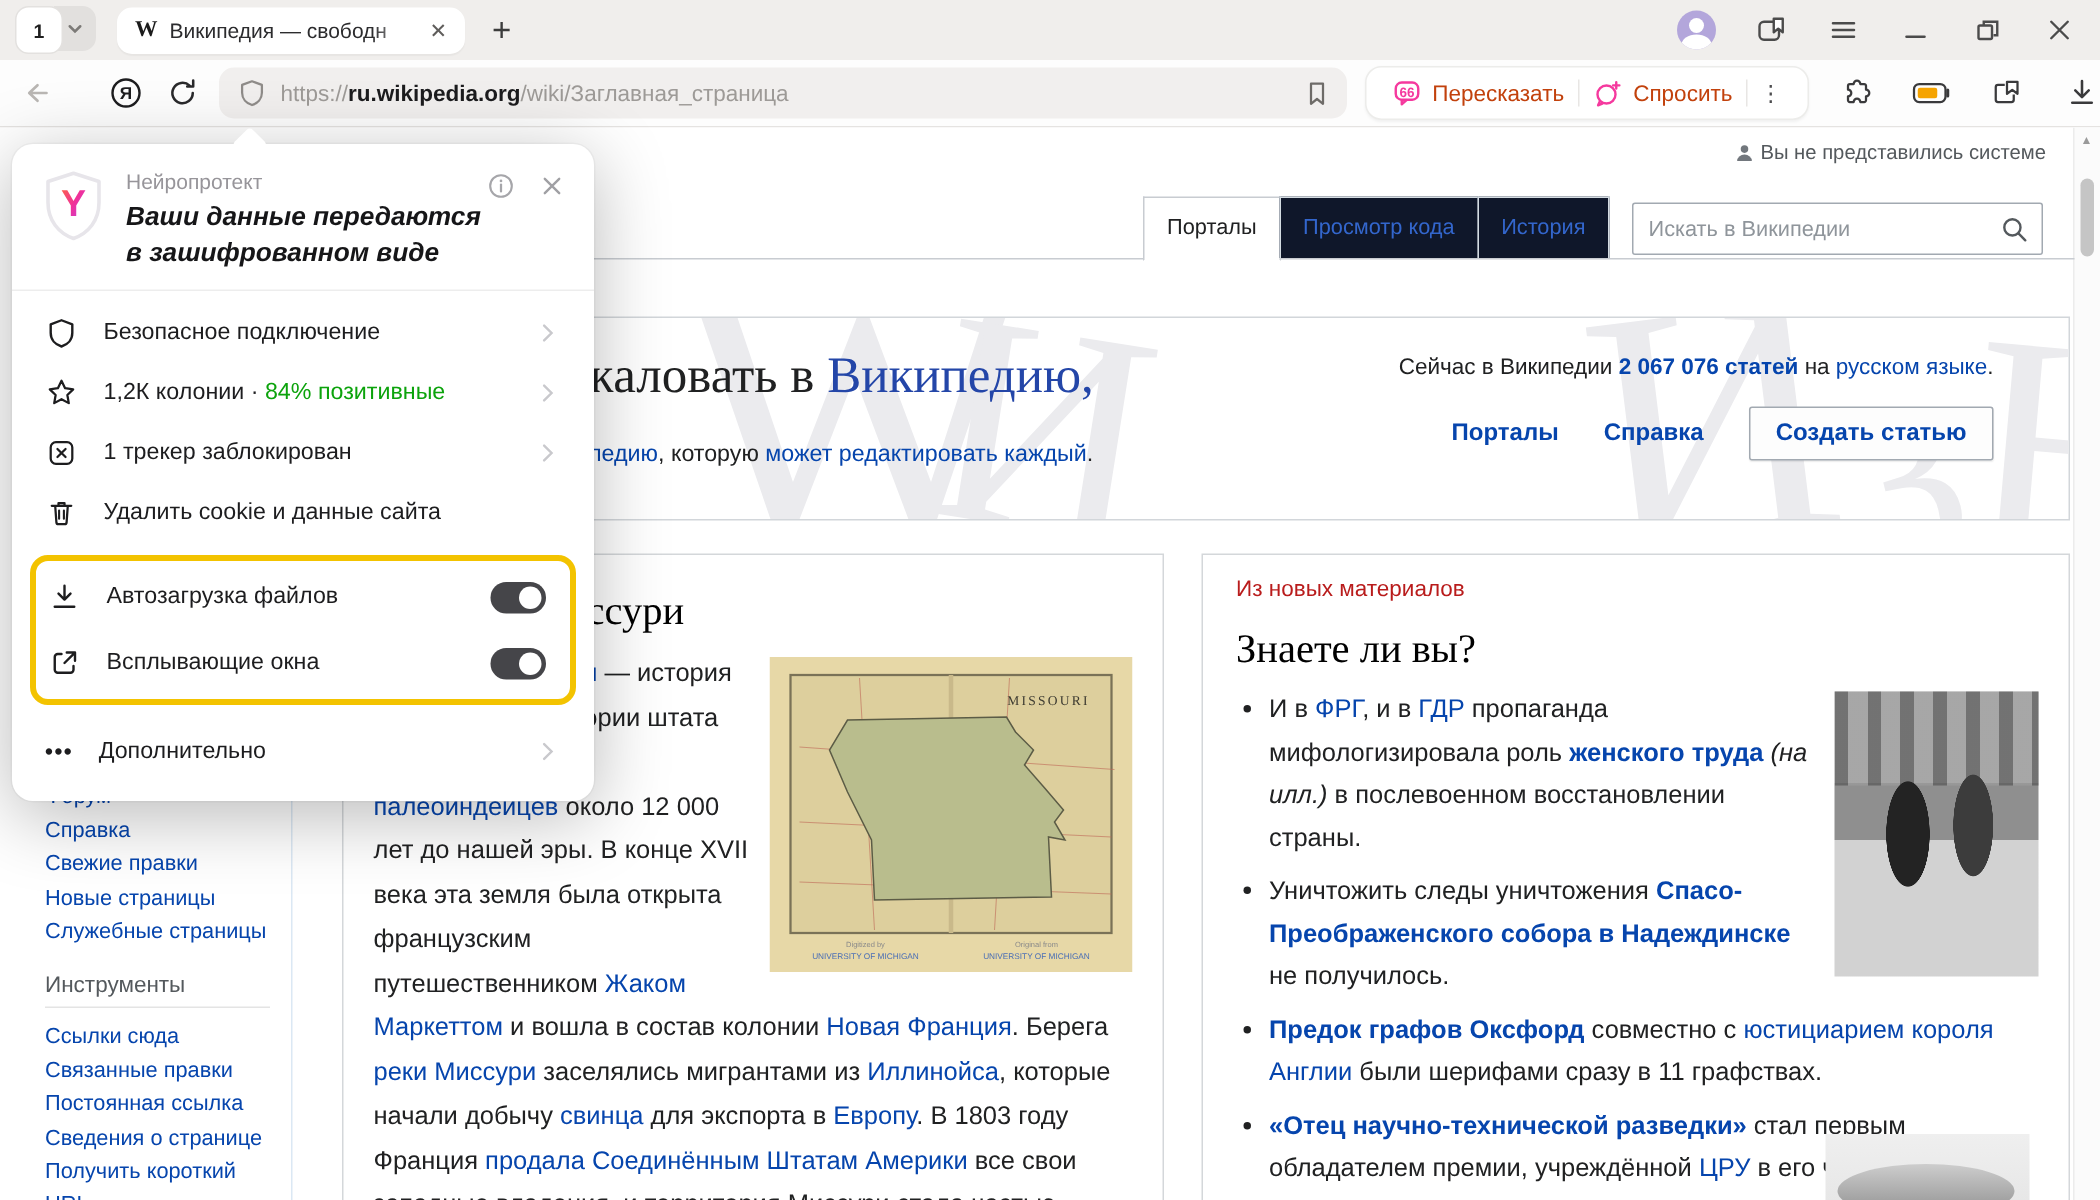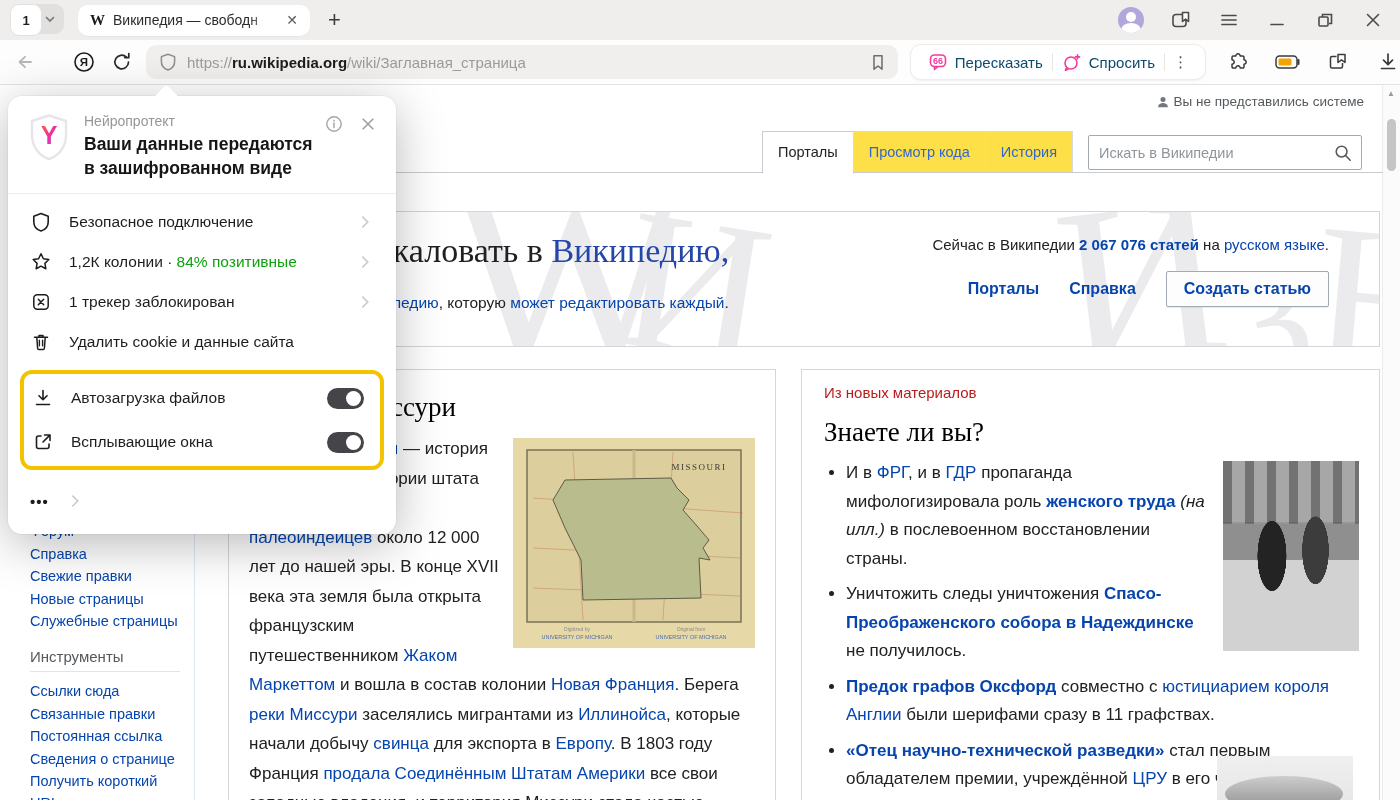--- a/index.html
+++ b/index.html
@@ -32,31 +32,31 @@
   .toolbar{position:absolute;left:0;top:40px;width:1400px;height:44px;background:#fdfdfd;
            border-bottom:1px solid #e5e3e1;display:flex;align-items:center;}
   .tb-ic{flex:none;}
   .addressbar{margin-left:12px;width:770px;height:34px;background:#f1efee;border-radius:10px;
               display:flex;align-items:center;padding:0 10px 0 12px;}
   .url{margin-left:9px;font-size:15px;white-space:nowrap;flex:1;}
   .url .dim{color:#9d9a97;}
   .url .host{color:#1c1c1e;font-weight:700;}
   .ai-pill{margin-left:12px;height:34px;background:#fff;border:1px solid #ececea;border-radius:11px;
            box-shadow:0 1px 2px rgba(0,0,0,.05);display:flex;align-items:center;padding:0 8px;}
-  .ai-item{display:flex;align-items:center;gap:7px;padding:0 9px;font-size:15px;color:#0c4a6e;}
+  .ai-item{display:flex;align-items:center;gap:7px;padding:0 9px;font-size:15px;color:#c2410c;}
   .ai-sep{width:1px;height:18px;background:#e8e6e4;}
   .pill-dots{padding:0 8px;font-size:15px;color:#4c4c4e;letter-spacing:1px;}
 
   
   .page{position:absolute;left:0;top:85px;width:1400px;height:715px;background:#fff;overflow:hidden;}
   .personal{position:absolute;top:9px;right:36px;display:flex;align-items:center;gap:13px;font-size:13.5px;}
   .personal .note{color:#54595d;display:flex;align-items:center;gap:4px;}
   .pl-link{color:#3366cc;}
   .wtabs{position:absolute;top:46px;right:327px;display:flex;z-index:2;}
-  .wtab{height:40px;line-height:41px;padding:0 15px;font-size:14.5px;color:#3366cc;background:#fde047;
+  .wtab{height:40px;line-height:41px;padding:0 15px;font-size:14.5px;color:#3366cc;background:#0f172a;
         border:1px solid #d4dce2;border-bottom:none;margin-left:-1px;}
   .wtab.active{background:#fff;color:#202122;border:1px solid #c8ccd1;border-bottom:1px solid #fff;height:41px;}
   .wsearch{position:absolute;top:50px;right:38px;width:272px;height:33px;background:#fff;border:1px solid #a2a9b1;
            border-radius:2px;display:flex;align-items:center;z-index:2;}
   .wsearch input{flex:1;border:none;outline:none;background:transparent;font-size:14.5px;padding:0 6px 0 10px;
                  font-family:"Liberation Sans",sans-serif;color:#202122;}
   .wsearch input::placeholder{color:#8f959b;}
   .content-rule{position:absolute;left:194px;right:17px;top:87px;height:1px;background:#c8ccd1;z-index:1;}
   .sidebar-divider{position:absolute;left:194px;top:88px;bottom:0;width:1px;background:#dbe8f4;}
 
@@ -105,21 +105,21 @@
   .scroll-thumb{position:absolute;top:34px;left:4px;width:9px;height:52px;border-radius:5px;background:#c5c5c5;}
   .scroll-up{position:absolute;top:4px;left:4px;font-size:8px;color:#9a9a9a;}
 
   
   .popup{position:absolute;left:8px;top:96px;width:388px;background:#fff;border-radius:14px;z-index:100;
          box-shadow:0 10px 50px rgba(0,0,0,.28),0 0 0 1px rgba(0,0,0,.03);padding-bottom:12px;}
   .popup::before{content:'';position:absolute;left:150px;top:-8px;width:17px;height:17px;background:#fff;
                  transform:rotate(45deg);border-radius:3px;}
   .pp-header{position:relative;padding:17px 20px 13px;display:flex;gap:14px;border-bottom:1px solid #ededed;}
   .pp-brand{font-size:14px;color:#97959a;margin-bottom:3px;}
-  .pp-headline{font-size:17.5px;font-weight:700;color:#161618;line-height:24px;}
+  .pp-headline{font-size:17.5px;font-weight:700;color:#161618;line-height:24px;font-style:italic;}
   .pp-hicons{position:absolute;right:18px;top:18px;display:flex;gap:14px;align-items:center;}
   .pp-row{height:40px;display:flex;align-items:center;padding:0 22px;gap:17px;}
   .pp-label{flex:1;font-size:15.5px;color:#1d1d1f;}
   .pp-green{color:#0ca30c;}
   .hl-box{margin:8px 12px 0;border:4px solid #F3C300;border-radius:12px;padding:2px 0;}
   .hl-box .pp-row{height:44px;padding:0 16px 0 8px;}
   .pp-more{margin-top:10px;height:42px;}
   .toggle{width:37px;height:21px;border-radius:11px;background:#454549;position:relative;}
   .toggle::after{content:'';position:absolute;right:3px;top:3px;width:15px;height:15px;border-radius:50%;background:#fff;}
   .dots3{font-size:15px;letter-spacing:1px;color:#1d1d1f;font-weight:700;}
@@ -423,19 +423,20 @@
           <path d="M9 5 H6.5 A2 2 0 0 0 4.5 7 v8.5 a2 2 0 0 0 2 2 H15 a2 2 0 0 0 2-2 V13" fill="none" stroke="#1d1d1f" stroke-width="1.6" stroke-linecap="round"></path>
           <path d="M12.5 4 h5.5 v5.5 M17.6 4.4 L11 11" fill="none" stroke="#1d1d1f" stroke-width="1.6" stroke-linecap="round" stroke-linejoin="round"></path>
         </svg>
         <span class="pp-label">Всплывающие окна</span>
         <div class="toggle"></div>
       </div>
     </div>
 
     <div class="pp-row pp-more">
       <span class="dots3">•••</span>
+      <span class="pp-label">Дополнительно</span>
       <svg width="18" height="18" viewBox="0 0 20 20">
         <path d="M7.5 4.5 L13 10 l-5.5 5.5" fill="none" stroke="#c9c9cd" stroke-width="1.8" stroke-linecap="round"></path>
       </svg>
     </div>
   </div>
 
 </div>
 
 </body></html>

